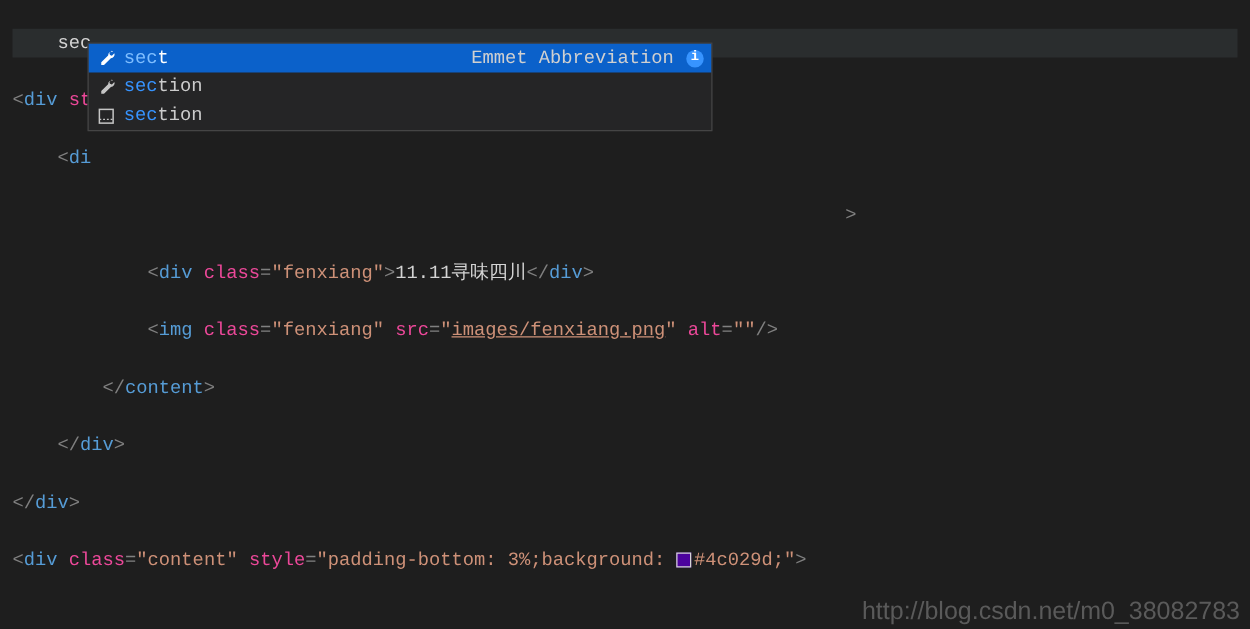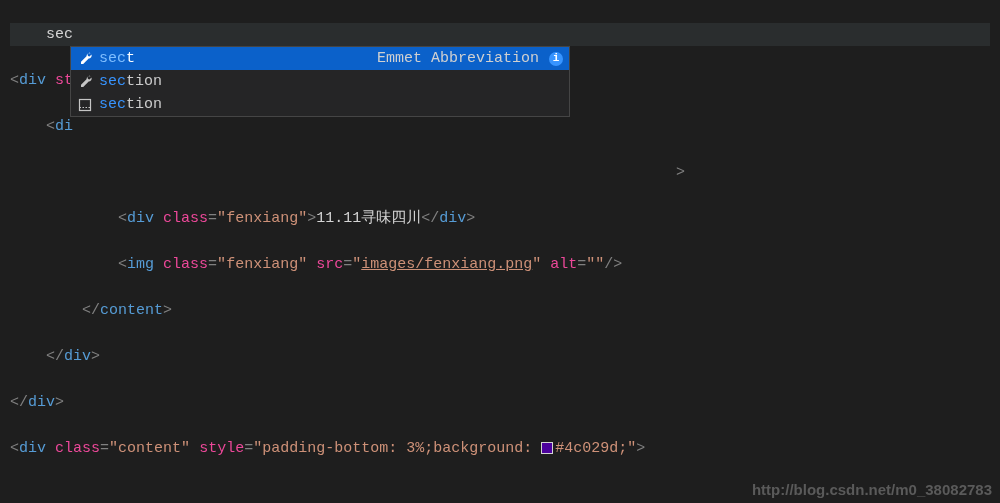--- a/index.html
+++ b/index.html
@@ -32,21 +32,21 @@
   height: 12px;
   background: #4c029d;
   border: 1px solid #d4d4d4;
   vertical-align: middle;
   margin-right: 2px;
 }
 
 
 .autocomplete {
   position: absolute;
-  top: 46px;
+  top: 34px;
   left: 70px;
   width: 500px;
   background: #252526;
   border: 1px solid #454545;
   z-index: 10;
 }
 .autocomplete-item {
   display: flex;
   align-items: center;
   padding: 2px 6px;
@@ -82,23 +82,22 @@
   align-items: center;
   justify-content: center;
   cursor: pointer;
 }
 
 .watermark {
   position: absolute;
   bottom: 2px;
   right: 8px;
   color: #5a5a5a;
-  font-size: 15px;
+  font-size: 20px;
   font-family: Arial, sans-serif;
-  font-weight: bold;
 }
 
 .wrench { fill: #c5c5c5; }
 .autocomplete-item.selected .wrench { fill: #ffffff; }
 .snippet-box { stroke: #c5c5c5; fill: none; stroke-width: 1.2; }
 </style>
 </head>
 <body>
 
 <div class="code-area">

